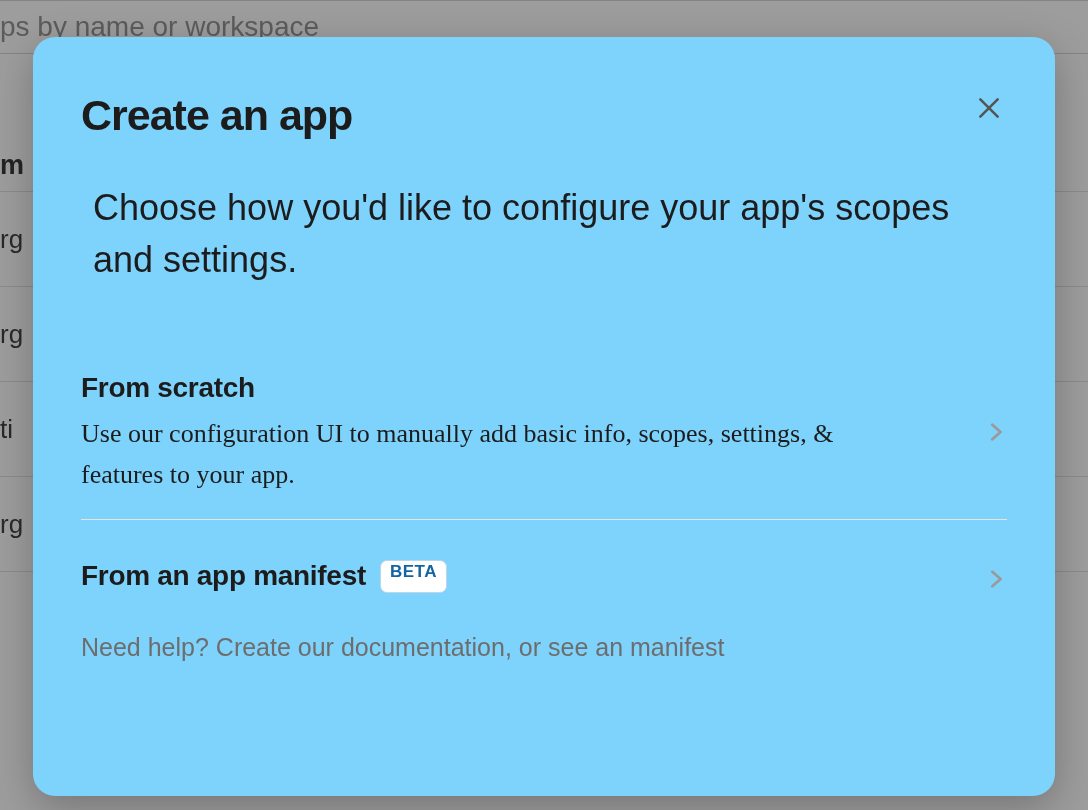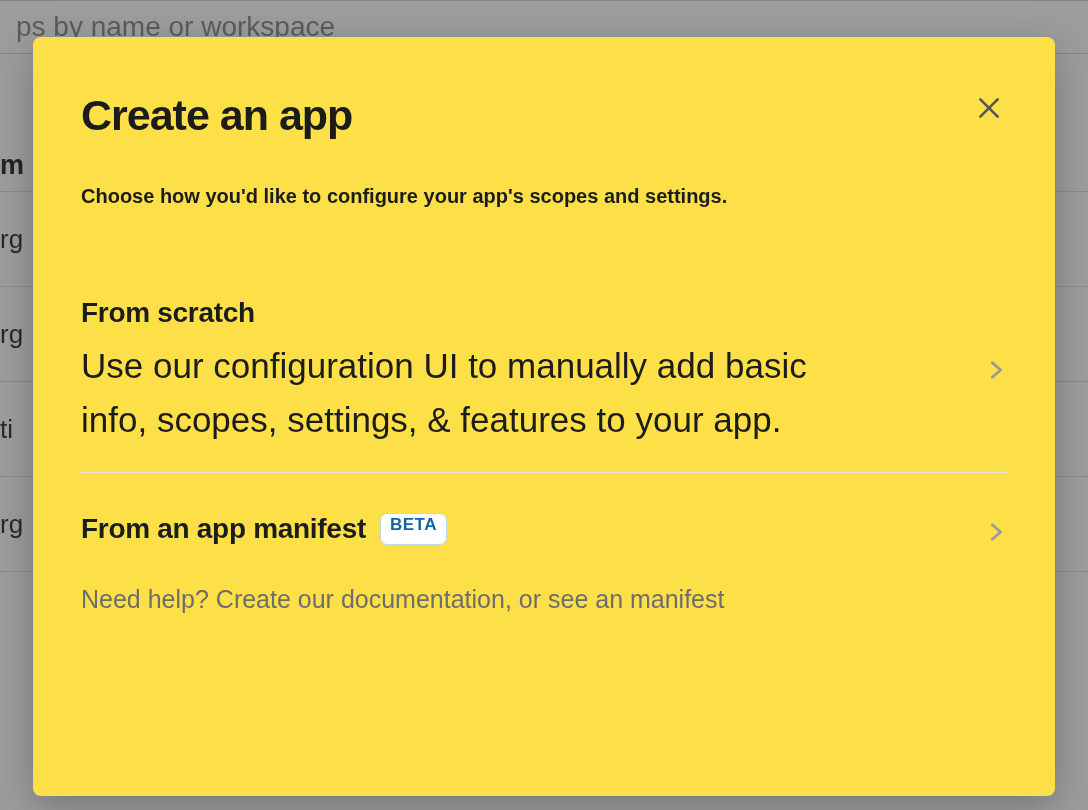--- a/index.html
+++ b/index.html
@@ -12,66 +12,67 @@
     }
     .bg {
       position: absolute; inset: 0; background: #fefefe; color: #373737;
     }
     .bg-row {
       height: 95px; border-bottom: 1px solid #dcdcdc; display:flex; align-items:center;
       padding:0 0 0 0; font-size:26px; color:#2b2b2b;
     }
     .bg-search {
       height: 54px; border-top:1px solid #d0d0d0; border-bottom:1px solid #d0d0d0;
-      font-size:28px; color:#888; padding-left:16px; display:flex; align-items:center;
+      font-size:28px; color:#888; padding-left:0; display:flex; align-items:center;
       margin-top:0;
     }
     .overlay {
       position:absolute; inset:0; background:rgba(40,40,40,0.45);
     }
     .modal {
       position:absolute;
       left:33px; right:33px; top:37px; bottom:14px;
-      background:#fde047; border-radius:8px;
+      background:#7dd3fc; border-radius:22px;
       box-shadow:0 12px 40px rgba(0,0,0,0.25);
       padding: 54px 48px 40px 48px;
       display:flex; flex-direction:column;
     }
     .modal-header {
       display:flex; align-items:flex-start; justify-content:space-between;
     }
     .modal-title {
       font-size:43px; font-weight:900; letter-spacing:-1px; color:#1d1c1d;
     }
     .close-btn {
       width:36px; height:36px; display:flex; align-items:center; justify-content:center;
       cursor:pointer; color:#555; border:none; background:transparent; padding:0;
     }
     .close-btn svg { width:26px; height:26px; }
     .modal-sub {
-      margin-top:42px; font-size:20px; line-height:1.45; color:#1d1c1d; font-weight:700;
+      margin-top:42px; font-size:36px; line-height:1.45; color:#1d1c1d; font-weight:400;margin-left:12px;
     }
     .options { margin-top:70px; }
     .option {
       display:flex; align-items:center; gap:46px;
       padding: 16px 0 24px 0; cursor:pointer;
     }
     .option + .divider { border-top:1px solid #e6e6e6; height:0; }
     .option-body { flex:1; min-width:0; }
     .option-title-row { display:flex; align-items:center; gap:14px; margin-bottom:10px;}
     .option-title { font-size:28px; font-weight:800; color:#1d1c1d; letter-spacing:-0.3px;}
     .beta-badge {
       font-size:17px; font-weight:700; color:#1264a3;
       border:1.5px solid #bcd6eb; border-radius:7px;
       padding:2px 9px 10px 9px; letter-spacing:0.5px; line-height:1.1;
       background:#fff;
     }
     .option-desc {
-      font-size:35px; line-height:1.55; color:#1d1c1d; font-weight:400;
+      font-size:26px; line-height:1.55; color:#1d1c1d; font-weight:400;
       max-width: 780px;
+      font-family: Liberation Serif, serif;
     }
     .chevron { color:#9a9a9a; flex-shrink:0; }
     .chevron svg { width:22px; height:30px; }
     .help {
       margin-top:22px; font-size:25px; color:#6d6d6d;
     }
     .help a { color:#6d6d6d; cursor:pointer; }
     .option.second { padding-top:40px; padding-bottom:8px;justify-content:flex-end;}
   </style>
 </head>

